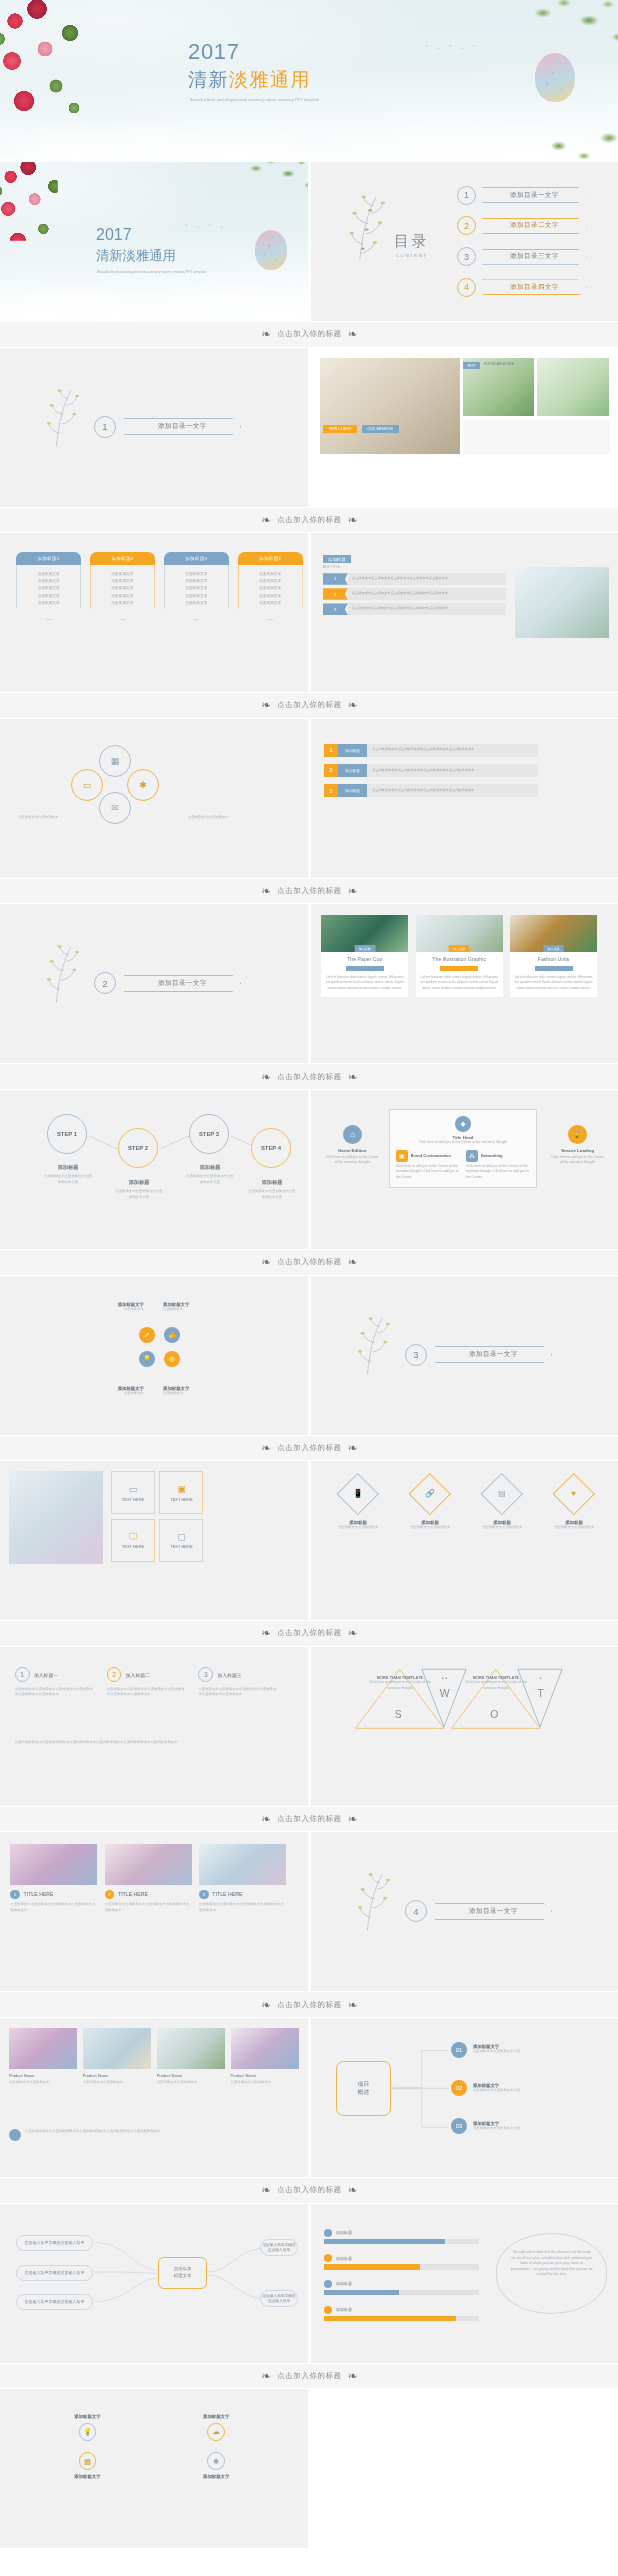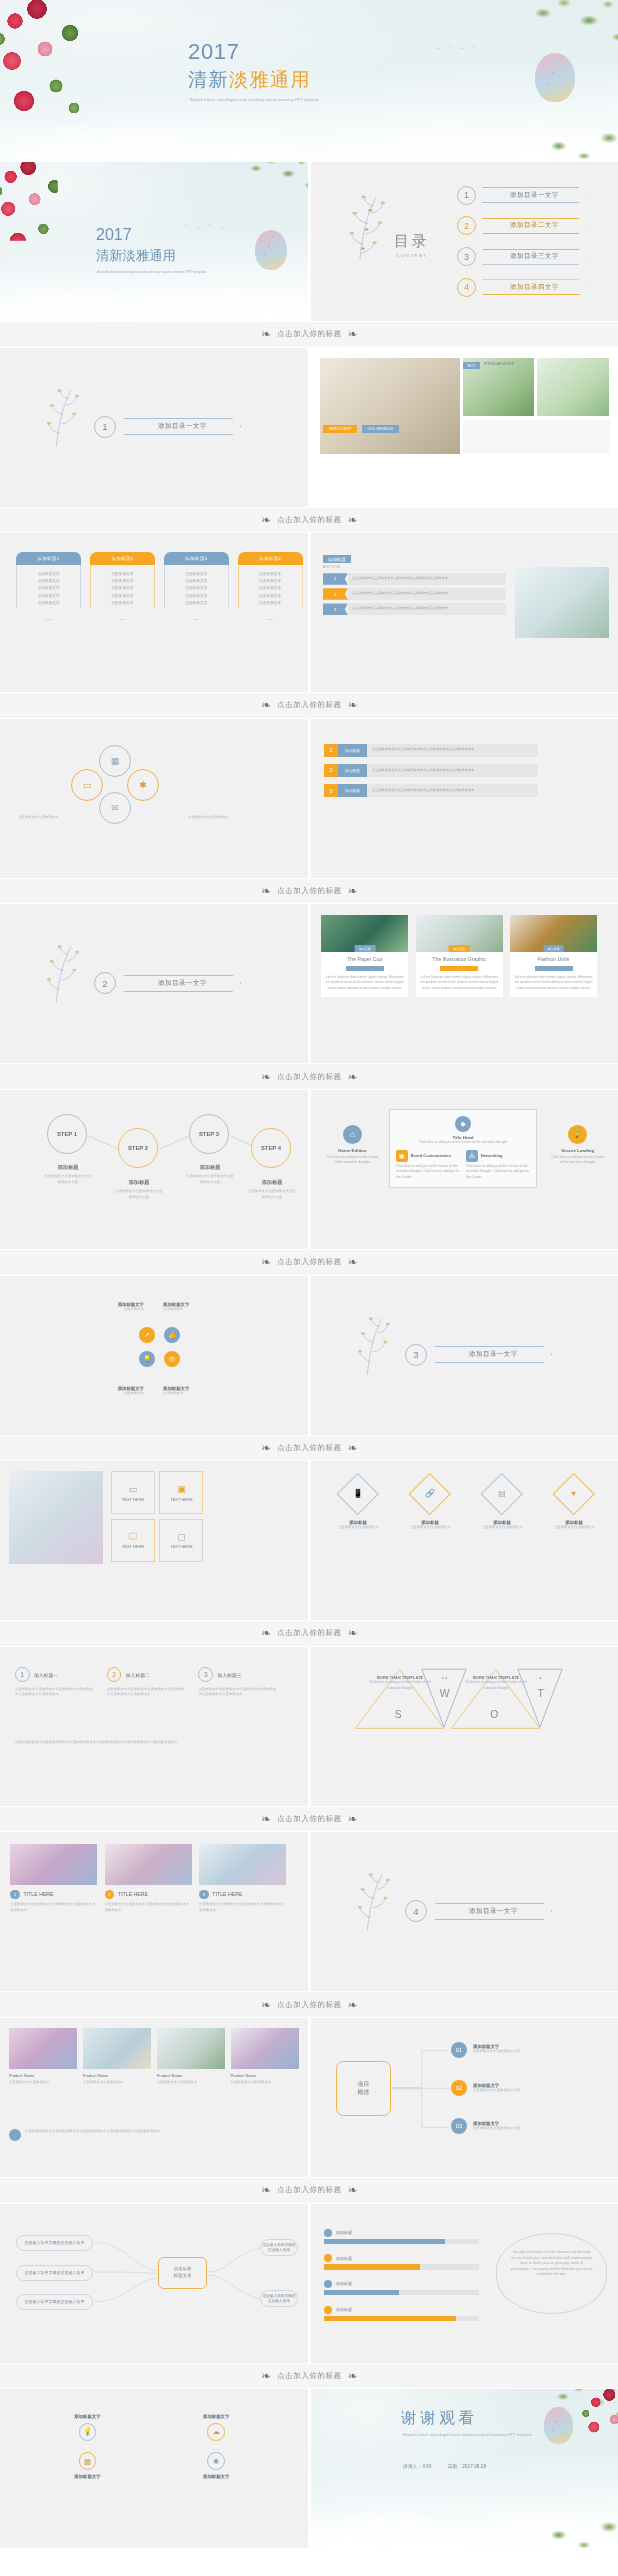--- a/index.html
+++ b/index.html
@@ -977,27 +977,14 @@
         <div style="width:17.7px;height:17.7px;margin:0 auto 3.7px;border:0.7px solid #eeb44c;border-radius:50%;display:flex;align-items:center;justify-content:center;font-size:7.4px;color:#d79a34;">▦</div>
         <div style="font-size:4.4px;color:#5f6d78;font-weight:bold;">添加标题文字</div>
       </div>
       <div style="text-align:center;">
         <div style="width:17.7px;height:17.7px;margin:0 auto 3.7px;border:0.7px solid #a9bfd4;border-radius:50%;display:flex;align-items:center;justify-content:center;font-size:7.4px;color:#8fa4b6;">✱</div>
         <div style="font-size:4.4px;color:#5f6d78;font-weight:bold;">添加标题文字</div>
       </div>
     </div>
   </div>
 
-  <div class="slide half cover">
-    <div class="cover-clouds"></div>
-    <div class="vines-tr" style="transform:scale(.75);transform-origin:top right;"></div>
-    <div class="vines-br"></div>
-    <div class="roses" style="left:auto;right:-4.4px;top:-5.9px;width:66px;height:81px;transform:scale(.62);transform-origin:top right;"></div>
-    <div class="balloon" style="right:46px;top:17.7px;width:29.5px;height:37px;"></div>
-    <div class="thanks-title" style="position:absolute;left:90px;top:19px;">谢谢观看</div>
-    <div class="cover-sub" style="left:92px;top:43px;width:133px;">Beautiful fresh and elegant work summary report summary PPT template</div>
-    <div style="position:absolute;left:92px;top:74px;display:flex;gap:16px;font-size:4.8px;color:#7b8a95;">
-      <span>讲演人：XXX</span>
-      <span>日期：2017.08.28</span>
-    </div>
-  </div>
 </div>
 
 
 </body></html>

